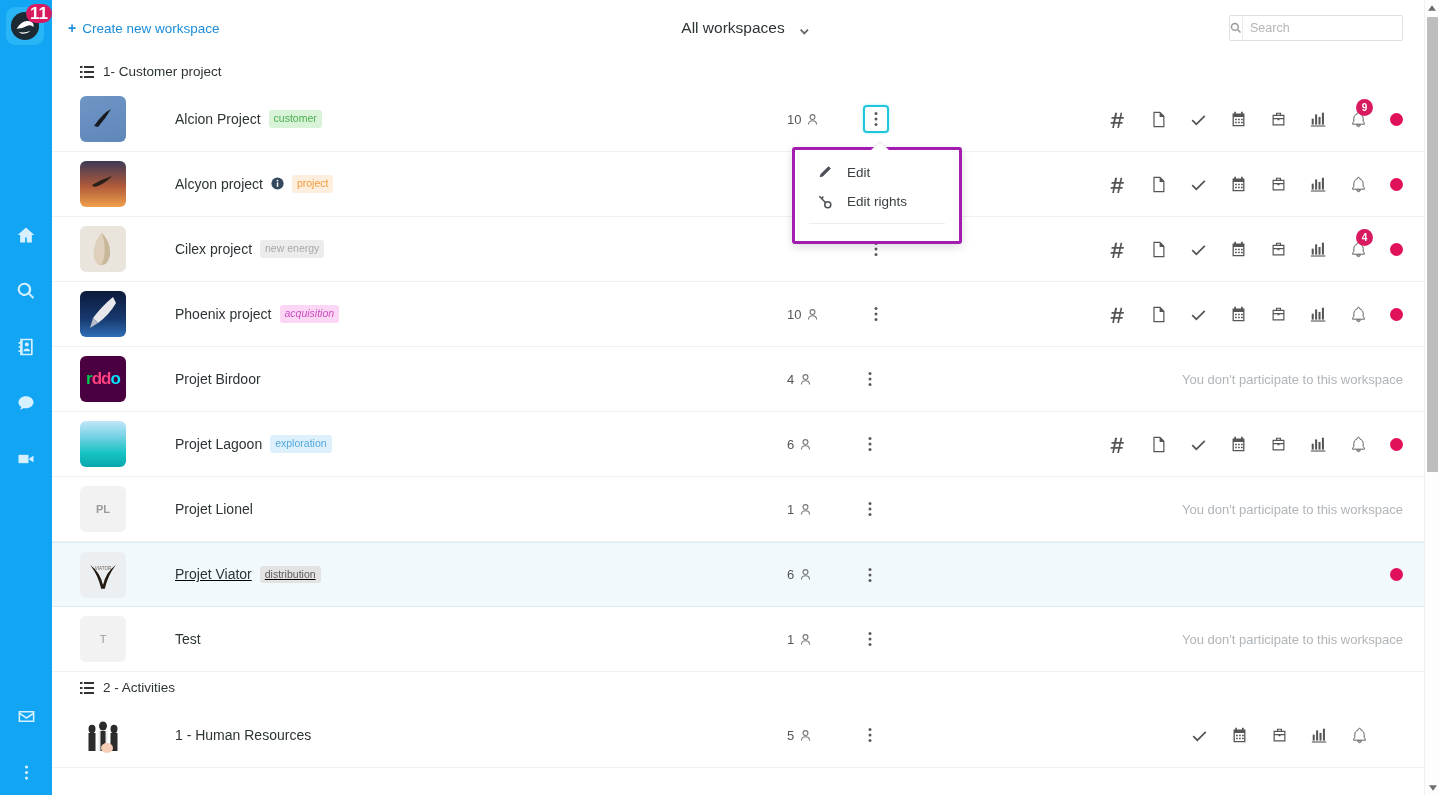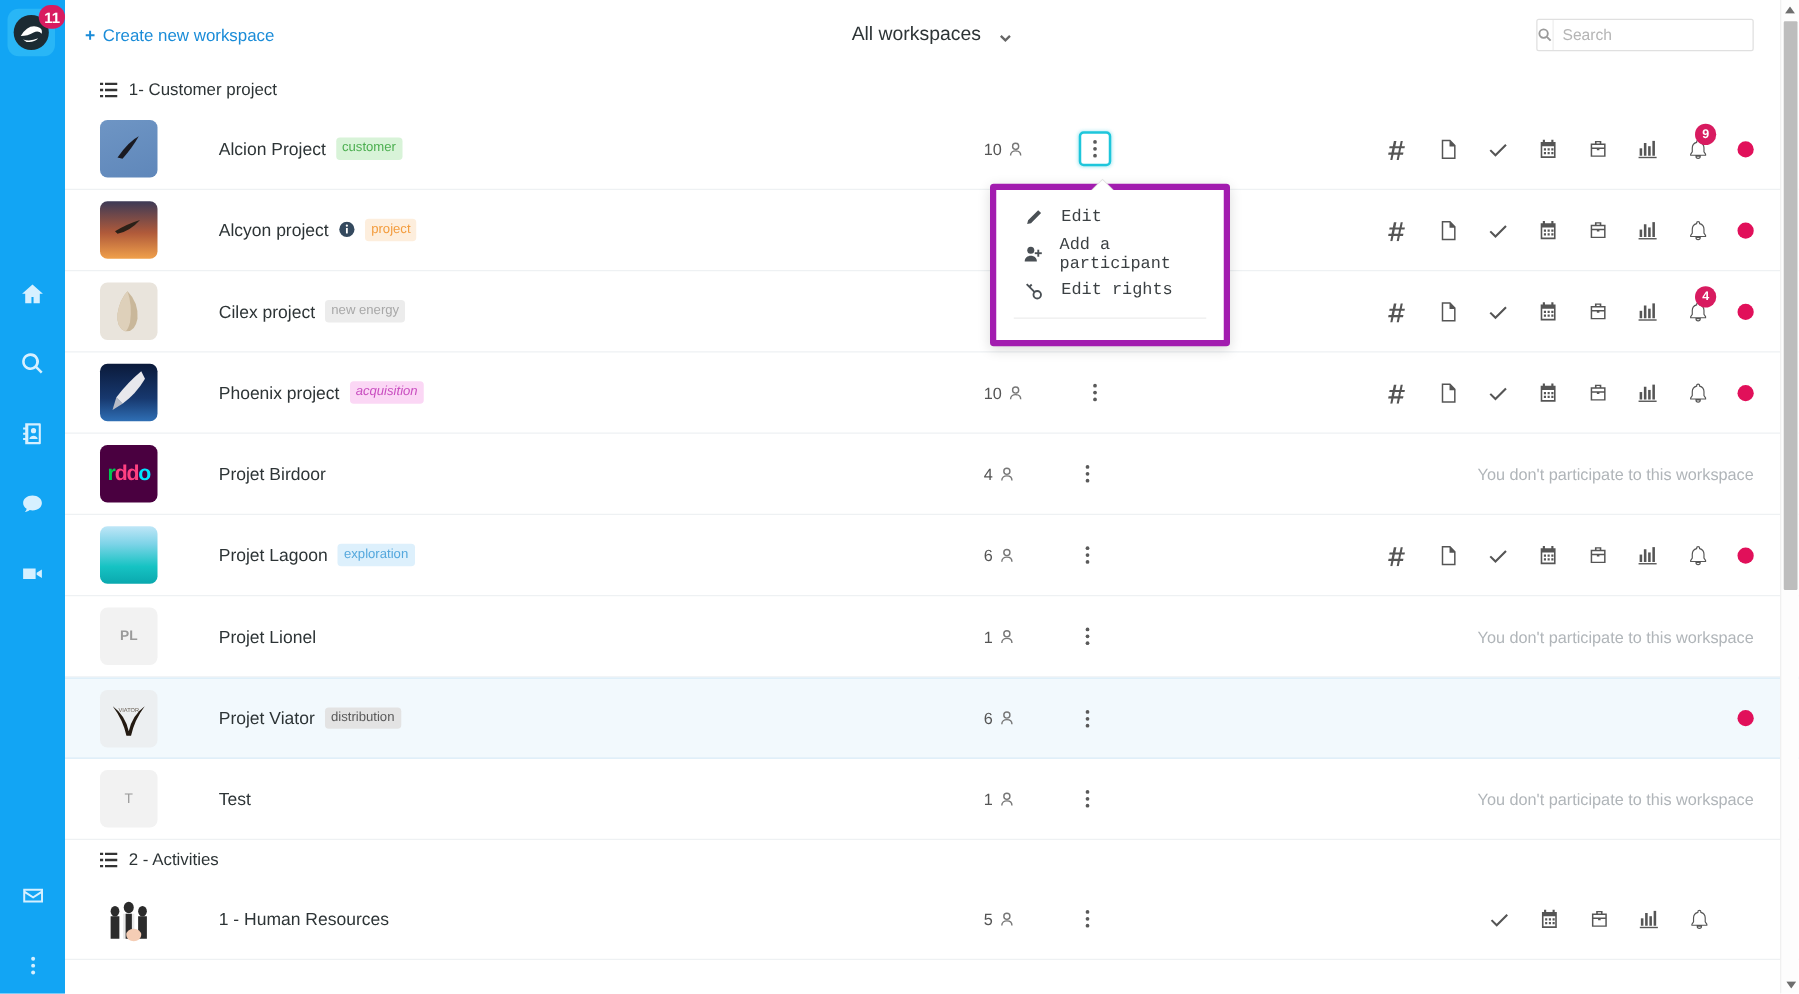--- a/index.html
+++ b/index.html
@@ -24,21 +24,21 @@
     width: 38px; height: 38px; border-radius: 9px;
     background: #29b6f6;
     display: flex; align-items: center; justify-content: center;
     overflow: hidden;
   }
   .logo svg { width: 30px; height: 30px; }
   .logo-badge {
     position: absolute; top: -3px; right: -6px;
     min-width: 19px; height: 19px; padding: 0 4px;
     border-radius: 10px; background: #d81b60;
-    color: #fff; font-size: 12px; font-weight: bold;
+    color: #fff; font-size: 17px; font-weight: bold;
     display: flex; align-items: center; justify-content: center;
     line-height: 1;
   }
   .side-nav { margin-top: 175px; display: flex; flex-direction: column; align-items: center; gap: 30px; }
   .side-ico {
     width: 26px; height: 26px;
     display: flex; align-items: center; justify-content: center;
     color: #cdeeff;
   }
   .side-ico svg { width: 20px; height: 20px; fill: #d6f0ff; }
@@ -92,21 +92,21 @@
   .list-ico { width: 14px; height: 12px; display: block; }
   .list-ico svg { width: 14px; height: 12px; fill: #333; }
 
   
   .row {
     display: flex; align-items: center;
     height: 65px; position: relative;
     border-bottom: 1px solid #eef1f3;
     padding-left: 28px;
   }
-  .row.sel { background: #f2f9fd; border-top: 1px solid #d9ecf7; border-bottom: 1px solid #d9ecf7; }
+  .row.sel { background: #f2f9fd; border-top: 1px solid #d9ecf7; border-bottom: 1px solid #d9ecf7; text-decoration: underline; }
   .thumb {
     width: 46px; height: 46px; border-radius: 6px; flex: 0 0 46px;
     background: #f0f0f0; overflow: hidden; position: relative;
     display: flex; align-items: center; justify-content: center;
     font-size: 11px; color: #9a9a9a;
   }
   .row-name {
     margin-left: 49px; display: flex; align-items: center; gap: 8px;
     font-size: 14px; color: #2d3436; white-space: nowrap;
   }
@@ -144,23 +144,23 @@
     background: #d81b60; color: #fff; font-size: 10px; font-weight: bold;
     display: flex; align-items: center; justify-content: center; line-height: 1;
   }
   .reddot { width: 13px; height: 13px; border-radius: 50%; background: #e1105a; margin-left: 12px; }
   .no-part {
     position: absolute; right: 36px; font-size: 13px; color: #b0b5b9; white-space: nowrap;
   }
 
   
   .dropdown {
-    position: absolute; left: 740px; top: 147px; width: 192px;
-    background: #fff; border: 5px solid #a21caf; border-radius: 3px;
-    box-shadow: 0 3px 10px rgba(0,0,0,.14); z-index: 60; padding: 8px 0 10px; font-family: Liberation Mono, monospace;
+    position: absolute; left: 740px; top: 147px; width: 170px;
+    background: #fff; border: 3px solid #a21caf; border-radius: 3px;
+    box-shadow: 0 3px 10px rgba(0,0,0,.14); z-index: 60; padding: 8px 0 10px;
   }
   .dropdown:before, .dropdown:after {
     content: ""; position: absolute; left: 76px; width: 0; height: 0;
     border-left: 9px solid transparent; border-right: 9px solid transparent;
   }
   .dropdown:before { top: -9px; border-bottom: 9px solid #e2e2e2; }
   .dropdown:after  { top: -8px; border-bottom: 9px solid #fff; }
   .dd-item {
     display: flex; align-items: center; gap: 0; height: 29px;
     padding-left: 22px; font-size: 13.5px; color: #3b4043; cursor: pointer;
@@ -827,31 +827,20 @@
         <span class="dd-ico">
           <svg viewBox="0 0 16 16">
               <path d="M12.3 1.2l2.5 2.5-8.6 8.6-3.3.8.8-3.3 8.6-8.6z"></path>
             </svg>
         </span>
         <span>Edit</span>
       </div>
       <div class="dd-item">
         <span class="dd-ico">
           <svg viewBox="0 0 16 16">
-              <circle cx="6" cy="4.5" r="3"></circle>
-              <path d="M.8 14c0-3 2.4-4.8 5.2-4.8S11.2 11 11.2 14H.8z"></path>
-              <rect x="11.6" y="4" width="1.6" height="6"></rect>
-              <rect x="9.4" y="6.2" width="6" height="1.6"></rect>
-            </svg>
-        </span>
-        <span>Add a participant</span>
-      </div>
-      <div class="dd-item">
-        <span class="dd-ico">
-          <svg viewBox="0 0 16 16">
               <circle cx="11.5" cy="11.5" r="3.2" fill="none" stroke="#4a5055" stroke-width="1.6"></circle>
               <path d="M9.3 9.3L2.5 2.5" stroke="#4a5055" stroke-width="1.6" fill="none"></path>
               <path d="M4.8 4.8l2-2" stroke="#4a5055" stroke-width="1.6" fill="none"></path>
             </svg>
         </span>
         <span>Edit rights</span>
       </div>
       <div class="dd-sep"></div>
     </div>
 

